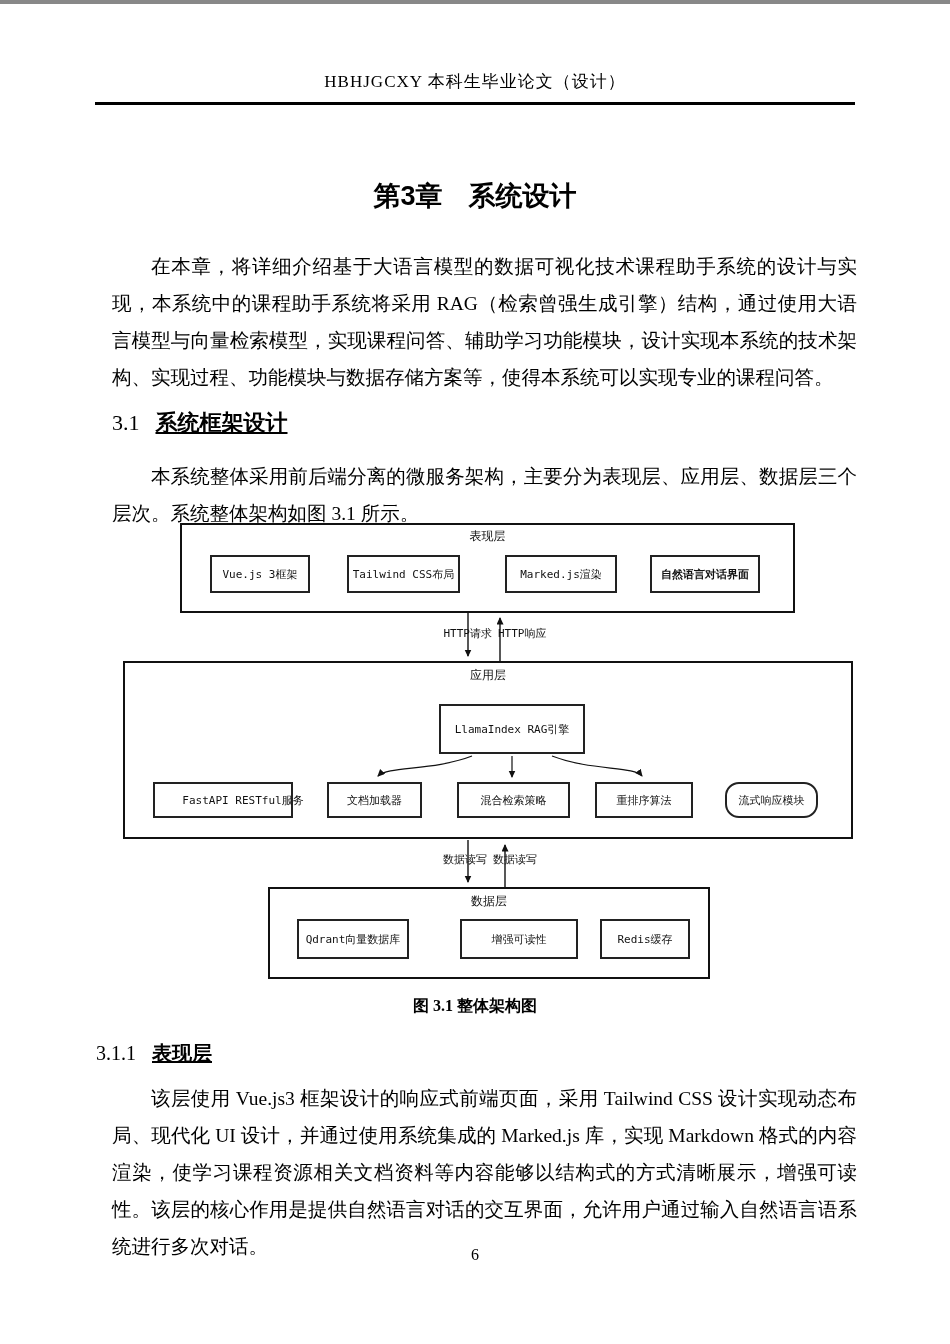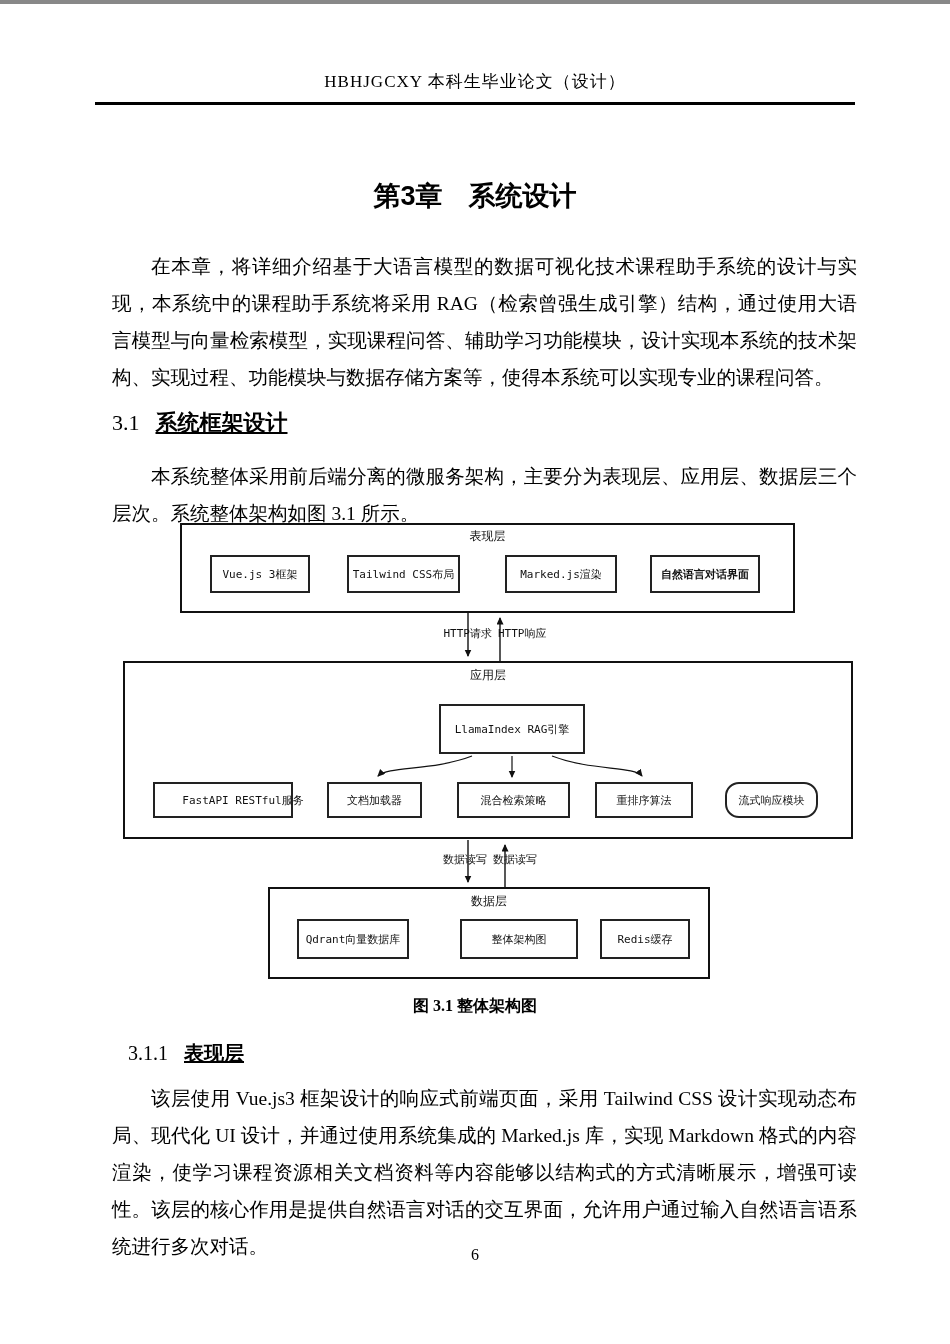--- a/index.html
+++ b/index.html
@@ -29,21 +29,21 @@
     font-size:19.5px; line-height:37px; text-align:justify;
     text-indent:39px;
   }
   #para-intro { top:244px; }
   #para-framework { top:454px; }
   #para-presentation { top:1076px; }
   .h2 {
     position:absolute; left:112px; top:404px; font-size:22px;
   }
   .h3 {
-    position:absolute; left:128px; top:1036px; font-size:20px;
+    position:absolute; left:96px; top:1036px; font-size:20px;
   }
   .sec-num { font-family:"Liberation Serif","DejaVu Serif",serif; font-weight:normal; }
   .sec-title {
     font-family:"Liberation Sans","DejaVu Sans",sans-serif;
     font-weight:bold; margin-left:16px;text-decoration:underline;
   }
   .figure-caption {
     position:absolute; top:992px; left:0; right:0; text-align:center;
     font-size:16px; font-weight:bold;
   }
@@ -142,21 +142,21 @@
   <div class="dbox" id="b-stream">流式响应模块</div>
 
   <div class="arrow-label-row" id="lbl-data">
     <span>数据读写</span>
     <span>数据读写</span>
   </div>
 
   <div class="layer" id="box-l3"></div>
   <div class="layer-title" id="lbl-l3">数据层</div>
   <div class="dbox" id="b-qdrant">Qdrant向量数据库</div>
-  <div class="dbox" id="b-localfs">整体架构图</div>
+  <div class="dbox" id="b-localfs">增强可读性</div>
   <div class="dbox" id="b-redis">Redis缓存</div>
 
   <svg id="diagram-arrows" viewBox="0 0 950 470" xmlns="http://www.w3.org/2000/svg">
     <defs>
       <marker id="arr" markerWidth="9" markerHeight="8" refX="6.5" refY="3.5" orient="auto" markerUnits="userSpaceOnUse">
         <path d="M0,0 L7.5,3.5 L0,7 Z" fill="#111"></path>
       </marker>
     </defs>
 
     <line x1="468" y1="94" x2="468" y2="137" stroke="#111" stroke-width="1.4" marker-end="url(#arr)"></line>

